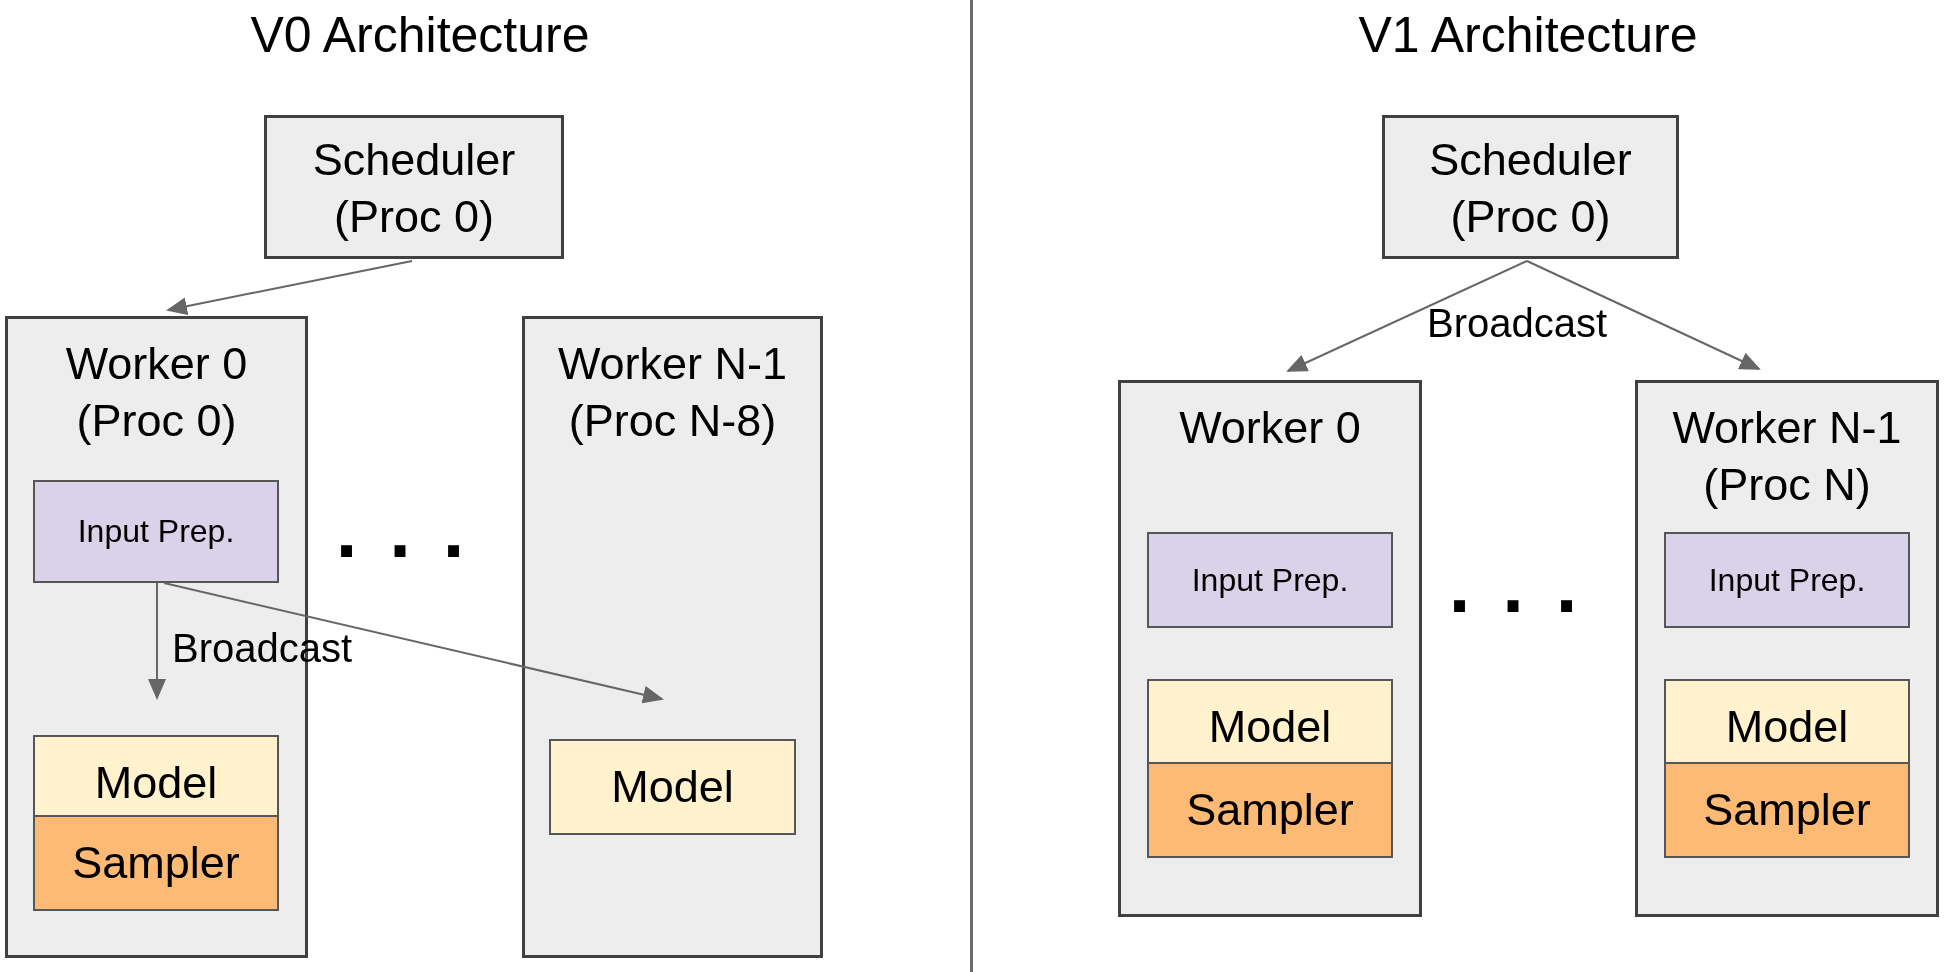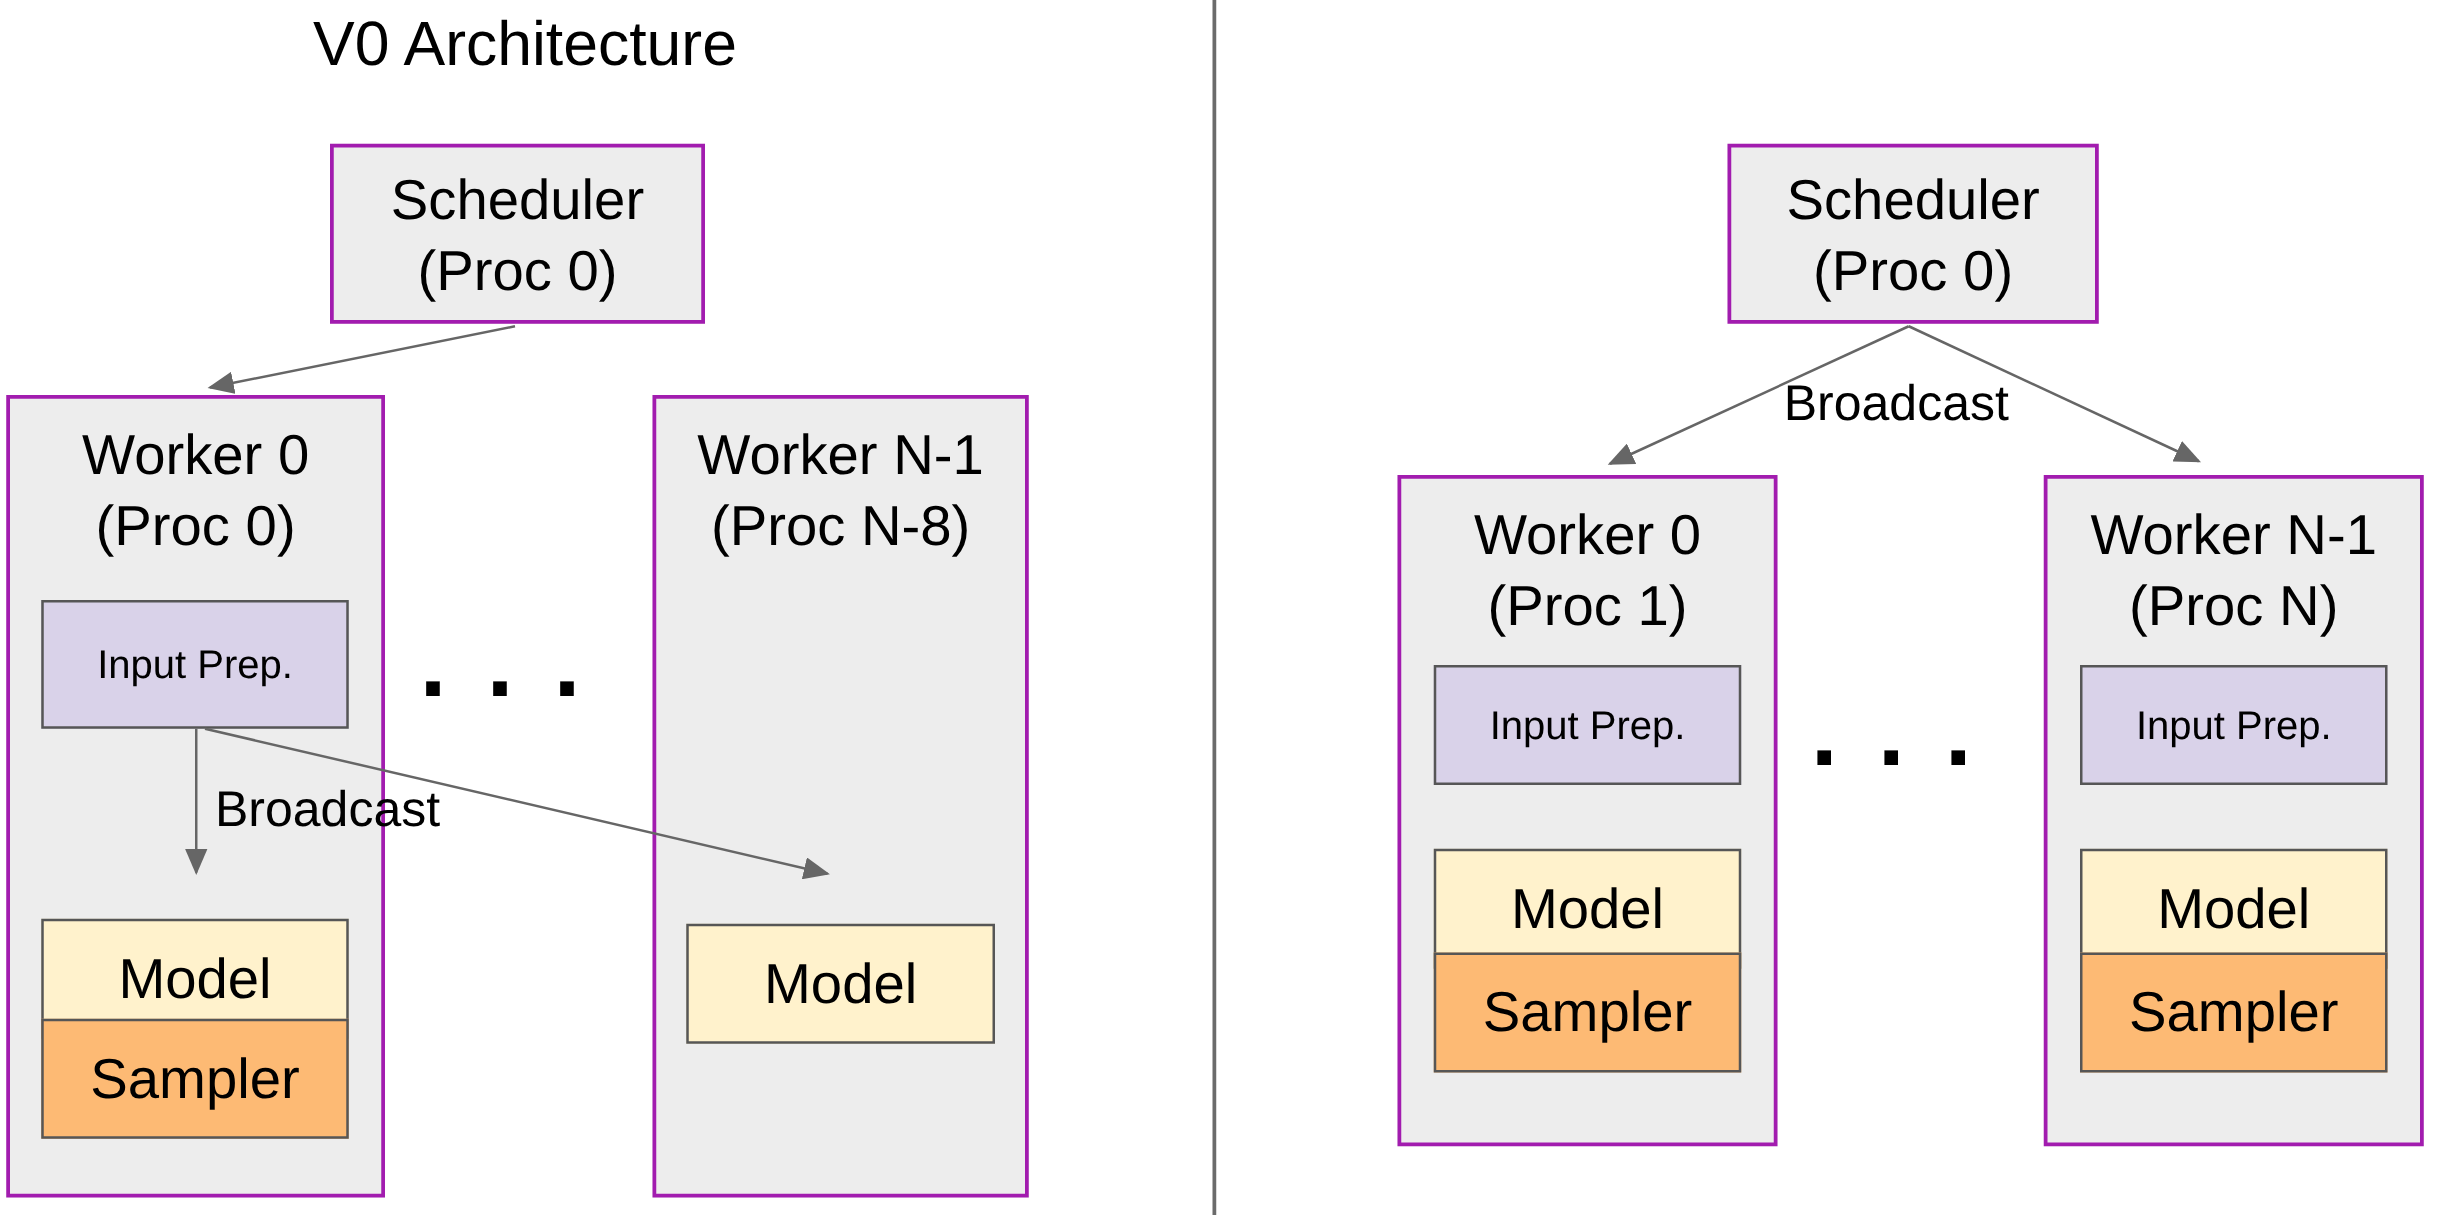--- a/index.html
+++ b/index.html
@@ -14,21 +14,21 @@
   }
   *{box-sizing:border-box;}
   .title{
     position:absolute;top:6px;height:62px;
     font-size:50px;line-height:58px;text-align:center;
     white-space:nowrap;
   }
   .gbox{
     position:absolute;
     background:#ededed;
-    border:3px solid #a21caf;
+    border:3px solid #404040;
   }
   .sched-label{
     position:absolute;left:0;right:0;top:13px;
     text-align:center;font-size:45px;line-height:57px;
   }
   .worker-label{
     position:absolute;left:0;right:0;top:16px;
     text-align:center;font-size:45px;line-height:57px;
   }
   .blk{
@@ -90,34 +90,34 @@
 
   <div class="blk small purple" style="left:33px;top:480px;width:246px;height:103px;">Input Prep.</div>
   <div class="blk yellow" style="left:33px;top:703px;width:246px;height:96px;">Model</div>
   <div class="blk green" style="left:33px;top:815px;width:246px;height:96px;">Sampler</div>
   <div class="blk yellow" style="left:549px;top:707px;width:247px;height:96px;">Model</div>
 
   <div class="dots" style="left:320px;top:505px;width:190px;">...</div>
 
   <div class="broadcast" style="left:172px;top:626px;">Broadcast</div>
 
+  <div class="title" style="left:1108px;width:840px;">V1 Architecture</div>
 
   <div class="gbox" style="left:1382px;top:115px;width:297px;height:144px;">
     <div class="sched-label">
       <div>Scheduler</div>
       <div>(Proc 0)</div>
     </div>
   </div>
 
   <div class="broadcast" style="left:1427px;top:301px;">Broadcast</div>
 
   <div class="gbox" style="left:1118px;top:380px;width:304px;height:537px;">
     <div class="worker-label">
       <div>Worker 0</div>
-      <div>(Proc 1)</div>
     </div>
   </div>
 
   <div class="gbox" style="left:1635px;top:380px;width:304px;height:537px;">
     <div class="worker-label">
       <div>Worker N-1</div>
       <div>(Proc N)</div>
     </div>
   </div>
 

